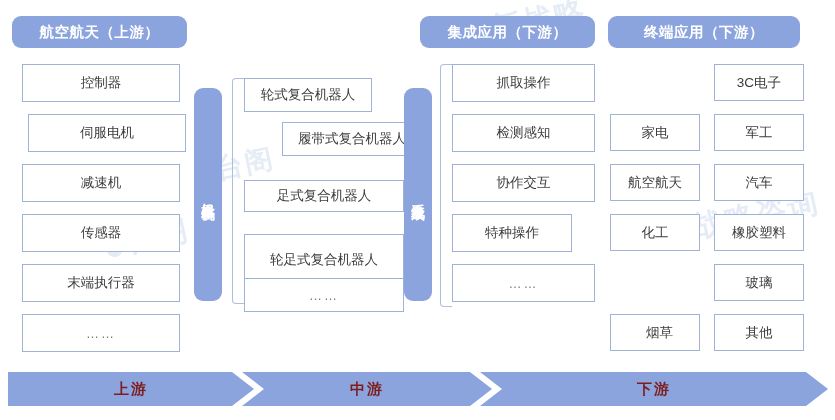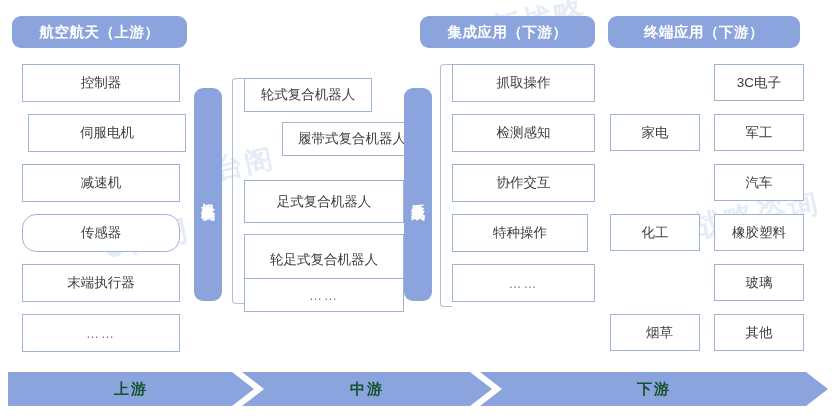--- a/index.html
+++ b/index.html
@@ -87,21 +87,21 @@
     border-top-left-radius:4px;
     border-bottom-left-radius:4px;
     box-sizing:border-box;
   }
 
   
   .arrow{
     position:absolute;
     height:34px;
     background:#8ba4dd;
-    color:#14532d;
+    color:#7f1d1d;
     font-size:15px;
     font-weight:bold;
     display:flex;align-items:center;justify-content:center;
     box-sizing:border-box;
     letter-spacing:2px;
   }
   .arrow.notch{
     clip-path:polygon(0 0, calc(100% - 22px) 0, 100% 50%, calc(100% - 22px) 100%, 0 100%, 22px 50%);
   }
   .arrow.flat{
@@ -118,51 +118,52 @@
   <div class="wm dot" style="left:640px;top:200px;font-size:30px;">新战略咨询</div>
   <div class="wm" style="left:215px;top:145px;font-size:28px;">台阁</div>
 
   <div class="hdr" style="left:12px;top:16px;width:175px;">航空航天（上游）</div>
   <div class="hdr" style="left:420px;top:16px;width:175px;text-align:center;">集成应用（下游）</div>
   <div class="hdr" style="left:608px;top:16px;width:192px;">终端应用（下游）</div>
 
   <div class="box" style="left:22px;top:64px;width:158px;height:38px;">控制器</div>
   <div class="box" style="left:28px;top:114px;width:158px;height:38px;">伺服电机</div>
   <div class="box" style="left:22px;top:164px;width:158px;height:38px;">减速机</div>
-  <div class="box" style="left:22px;top:214px;width:158px;height:38px;border-radius:14px;">传感器</div>
+  <div class="box" style="left:22px;top:214px;width:158px;height:38px;">传感器</div>
   <div class="box" style="left:22px;top:264px;width:158px;height:38px;">末端执行器</div>
   <div class="box dots" style="left:22px;top:314px;width:158px;height:38px;">……</div>
 
   <div class="vbar" style="left:194px;top:88px;width:28px;height:213px;">
     <span>机器人整机</span>
   </div>
   <div class="bracket" style="left:232px;top:78px;width:12px;height:226px;"></div>
 
   <div class="box" style="left:244px;top:78px;width:128px;height:34px;">轮式复合机器人</div>
   <div class="box" style="left:244px;top:122px;width:140px;height:34px;margin-left:38px;">履带式复合机器人</div>
-  <div class="box" style="left:244px;top:180px;width:160px;height:43px;">足式复合机器人</div>
+  <div class="box" style="left:244px;top:180px;width:160px;height:32px;">足式复合机器人</div>
   <div class="box" style="left:244px;top:234px;width:160px;height:52px;">轮足式复合机器人</div>
   <div class="box dots" style="left:244px;top:278px;width:160px;height:34px;">……</div>
 
   <div class="vbar" style="left:404px;top:88px;width:28px;height:213px;">
     <span>系统集成</span>
   </div>
   <div class="bracket" style="left:440px;top:64px;width:12px;height:243px;"></div>
 
   <div class="box" style="left:452px;top:114px;width:143px;height:38px;">检测感知</div>
   <div class="box" style="left:452px;top:64px;width:143px;height:38px;">抓取操作</div>
   <div class="box" style="left:452px;top:164px;width:143px;height:38px;">协作交互</div>
-  <div class="box" style="left:452px;top:214px;width:136px;height:38px;">特种操作</div>
+  <div class="box" style="left:452px;top:214px;width:120px;height:38px;">特种操作</div>
   <div class="box dots" style="left:452px;top:264px;width:143px;height:38px;">……</div>
 
   <div class="box" style="left:714px;top:64px;width:90px;height:37px;">3C电子</div>
 
   <div class="box" style="left:610px;top:114px;width:90px;height:37px;">家电</div>
   <div class="box" style="left:714px;top:114px;width:90px;height:37px;">军工</div>
 
+  <div class="box" style="left:610px;top:164px;width:90px;height:37px;">航空航天</div>
   <div class="box" style="left:714px;top:164px;width:90px;height:37px;">汽车</div>
 
   <div class="box" style="left:610px;top:214px;width:90px;height:37px;">化工</div>
   <div class="box" style="left:714px;top:214px;width:90px;height:37px;">橡胶塑料</div>
 
   <div class="box" style="left:714px;top:264px;width:90px;height:37px;">玻璃</div>
 
   <div class="box" style="left:610px;top:314px;width:90px;height:37px;padding-left:9px;">烟草</div>
   <div class="box" style="left:714px;top:314px;width:90px;height:37px;">其他</div>
 

